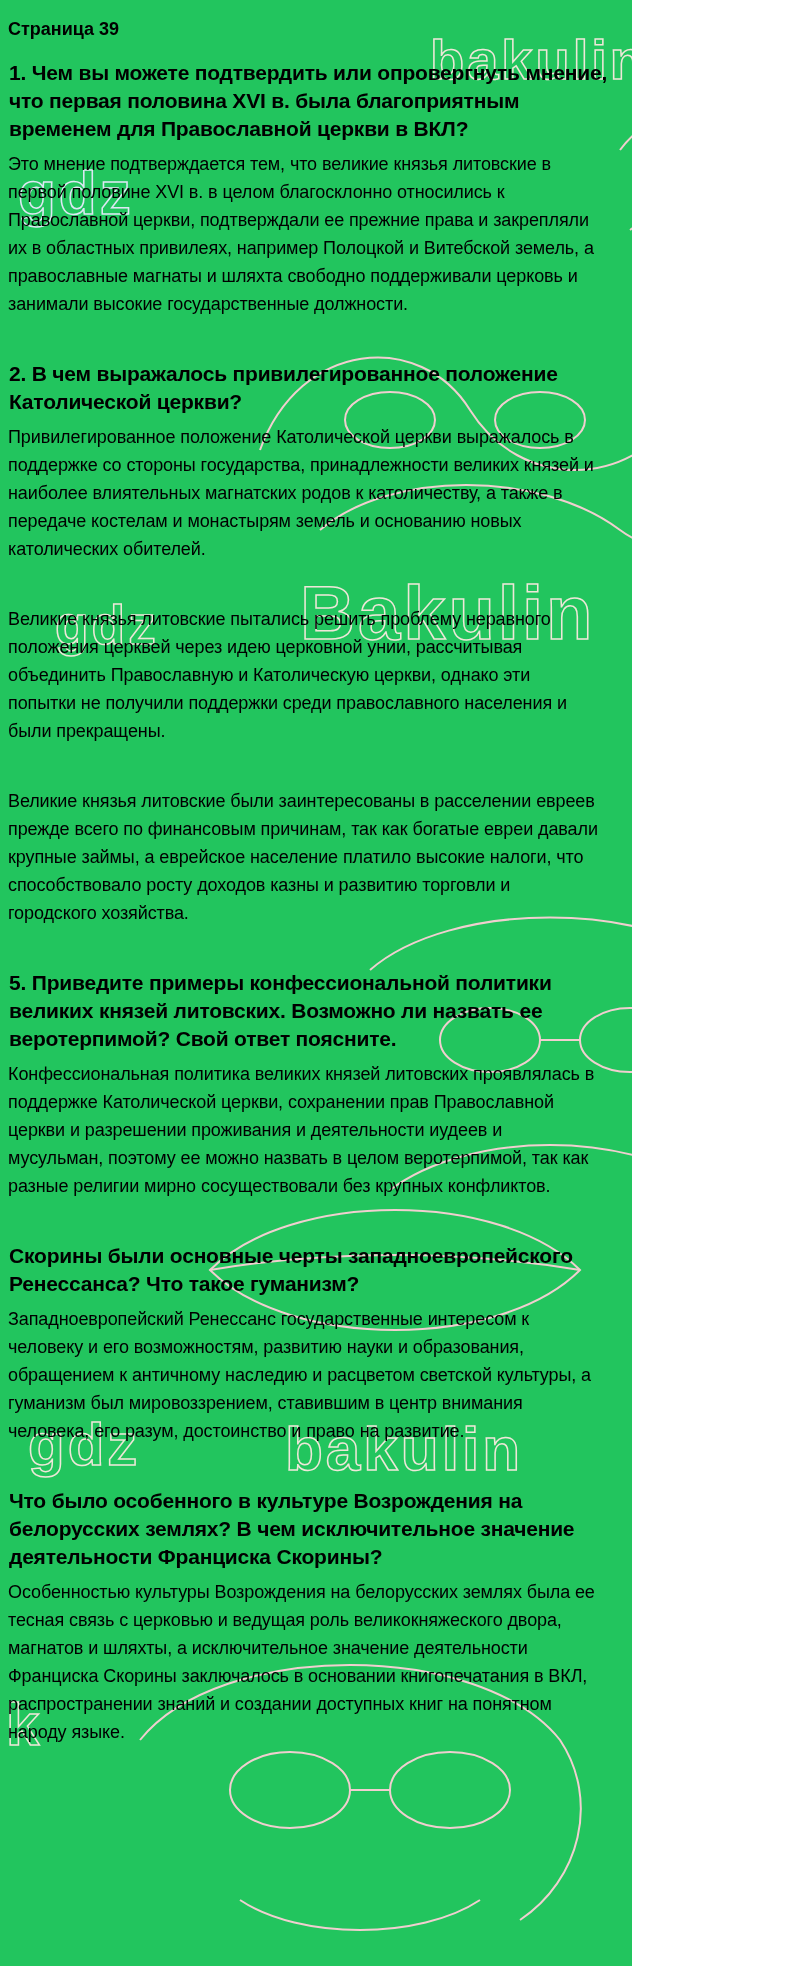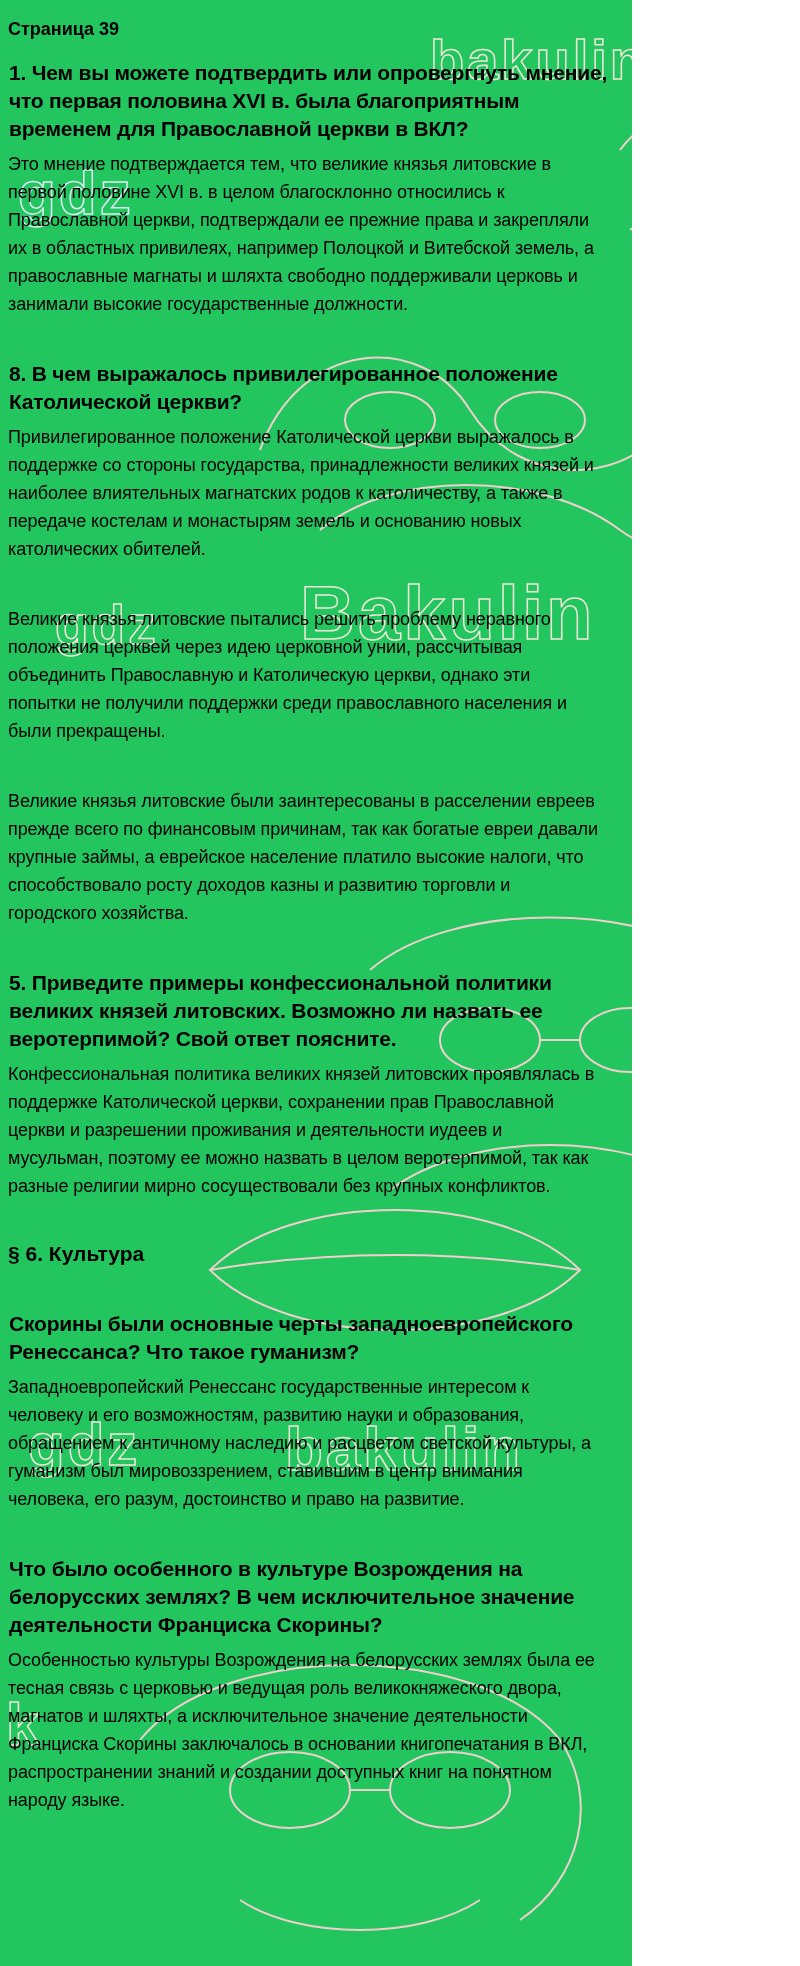--- a/index.html
+++ b/index.html
@@ -107,38 +107,37 @@
   <main class="content">
 
     <h1 class="ptitle">Страница 39</h1>
 
     <section class="qa first">
       <h3>1. Чем вы можете подтвердить или опровергнуть мнение, что первая половина XVI в. была благоприятным временем для Православной церкви в ВКЛ?</h3>
       <p>Это мнение подтверждается тем, что великие князья литовские в первой половине XVI в. в целом благосклонно относились к Православной церкви, подтверждали ее прежние права и закрепляли их в областных привилеях, например Полоцкой и Витебской земель, а православные магнаты и шляхта свободно поддерживали церковь и занимали высокие государственные должности.</p>
     </section>
 
     <section class="qa">
-      <h3>8. В чем выражалось привилегированное положение Католической церкви?</h3>
+      <h3>2. В чем выражалось привилегированное положение Католической церкви?</h3>
       <p>Привилегированное положение Католической церкви выражалось в поддержке со стороны государства, принадлежности великих князей и наиболее влиятельных магнатских родов к католичеству, а также в передаче костелам и монастырям земель и основанию новых католических обителей.</p>
     </section>
 
     <section class="qa">
       <p>Великие князья литовские пытались решить проблему неравного положения церквей через идею церковной унии, рассчитывая объединить Православную и Католическую церкви, однако эти попытки не получили поддержки среди православного населения и были прекращены.</p>
     </section>
 
     <section class="qa">
       <p>Великие князья литовские были заинтересованы в расселении евреев прежде всего по финансовым причинам, так как богатые евреи давали крупные займы, а еврейское население платило высокие налоги, что способствовало росту доходов казны и развитию торговли и городского хозяйства.</p>
     </section>
 
     <section class="qa">
       <h3>5. Приведите примеры конфессиональной политики великих князей литовских. Возможно ли назвать ее веротерпимой? Свой ответ поясните.</h3>
       <p>Конфессиональная политика великих князей литовских проявлялась в поддержке Католической церкви, сохранении прав Православной церкви и разрешении проживания и деятельности иудеев и мусульман, поэтому ее можно назвать в целом веротерпимой, так как разные религии мирно сосуществовали без крупных конфликтов.</p>
     </section>
 
-    <h2 class="chapter">§ 6. Культура</h2>
 
     <section class="qa">
       <h3>Скорины были основные черты западноевропейского Ренессанса? Что такое гуманизм?</h3>
       <p>Западноевропейский Ренессанс государственные интересом к человеку и его возможностям, развитию науки и образования, обращением к античному наследию и расцветом светской культуры, а гуманизм был мировоззрением, ставившим в центр внимания человека, его разум, достоинство и право на развитие.</p>
     </section>
 
     <section class="qa">
       <h3>Что было особенного в культуре Возрождения на белорусских землях? В чем исключительное значение деятельности Франциска Скорины? </h3>
       <p>Особенностью культуры Возрождения на белорусских землях была ее тесная связь с церковью и ведущая роль великокняжеского двора, магнатов и шляхты, а исключительное значение деятельности Франциска Скорины заключалось в основании книгопечатания в ВКЛ, распространении знаний и создании доступных книг на понятном народу языке.</p>
     </section>

